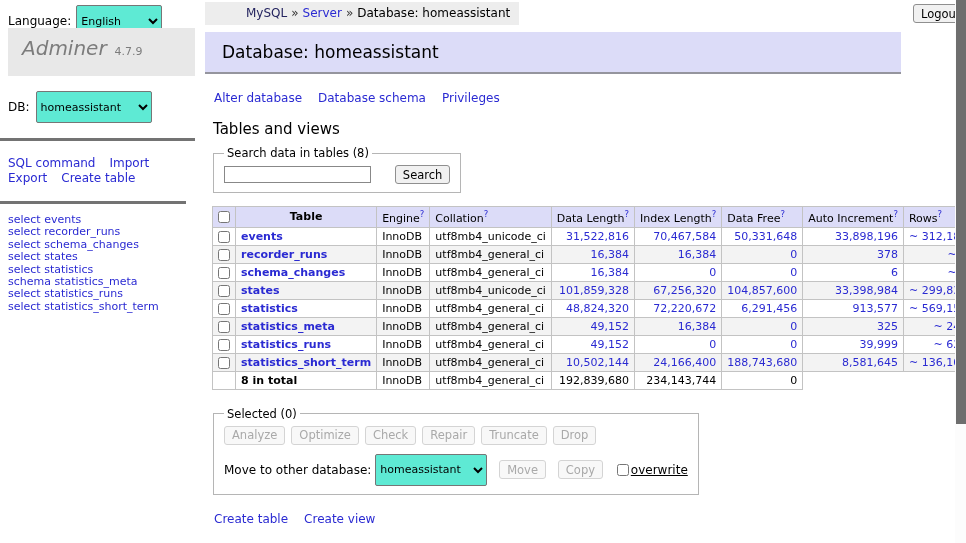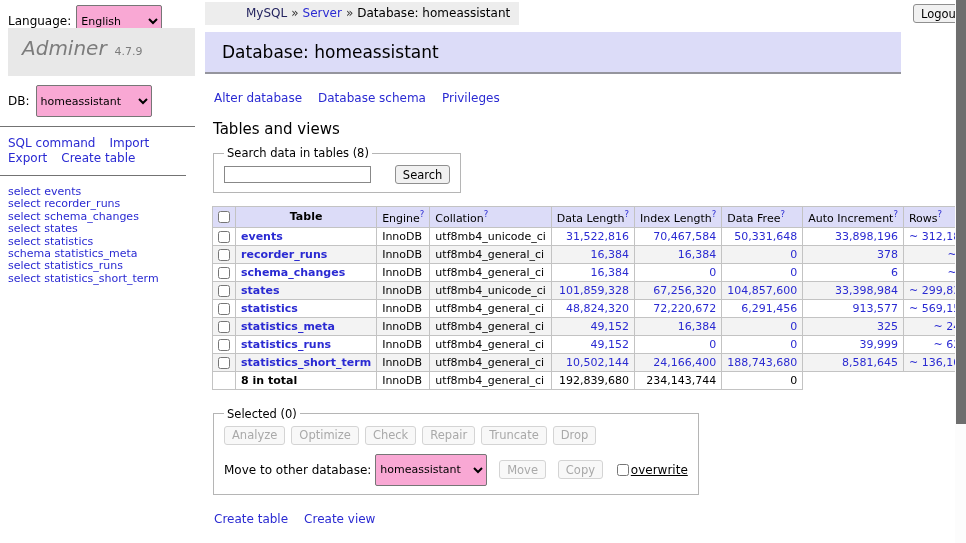--- a/index.html
+++ b/index.html
@@ -15,35 +15,35 @@
   a { color: var(--link_blue, #2a2ad2); text-decoration: none; cursor: pointer; }
 
   
   #lang-row { position: absolute; left: 8px; top: 5px; }
   #lang-row label { margin-right: 5px; }
   select {
     font-family: "DejaVu Sans", sans-serif;
     font-size: 11px;
     border: 1px solid #767676;
     border-radius: 2px;
-    background: #f9a8d4;
+    background: #5eead4;
     height: 32px;
   }
   #lang-select { width: 86px; }
 
   #menu { position: absolute; left: 0; top: 28px; width: 195px; }
   #adminer-title {
     background: var(--sidebar_title_bg, #e8e8e8);
     padding: 8px 14px 16px 14px;
     margin-left: 8px;
   }
   #adminer-title .brand { font-style: italic; font-size: 20px; color: #7c7c7c; }
   #adminer-title .version { font-size: 11px; color: #7c7c7c; margin-left: 4px; }
 
-  .menu-block { padding: 9px 8px; border-bottom: 1px solid #737373; }
+  .menu-block { padding: 15px 8px; border-bottom: 3px solid #737373; }
   #db-row label { margin-right: 6px; }
   #db-select { width: 116px; }
 
   #menu-links { line-height: 15px; width: 186px; }
   #menu-links a { margin-right: 14px; white-space: nowrap; display: inline-block; }
 
   #table-list { list-style: none; padding: 10px 8px; font-size: 11px; }
   #table-list li { line-height: 12.4px; }
 
   

